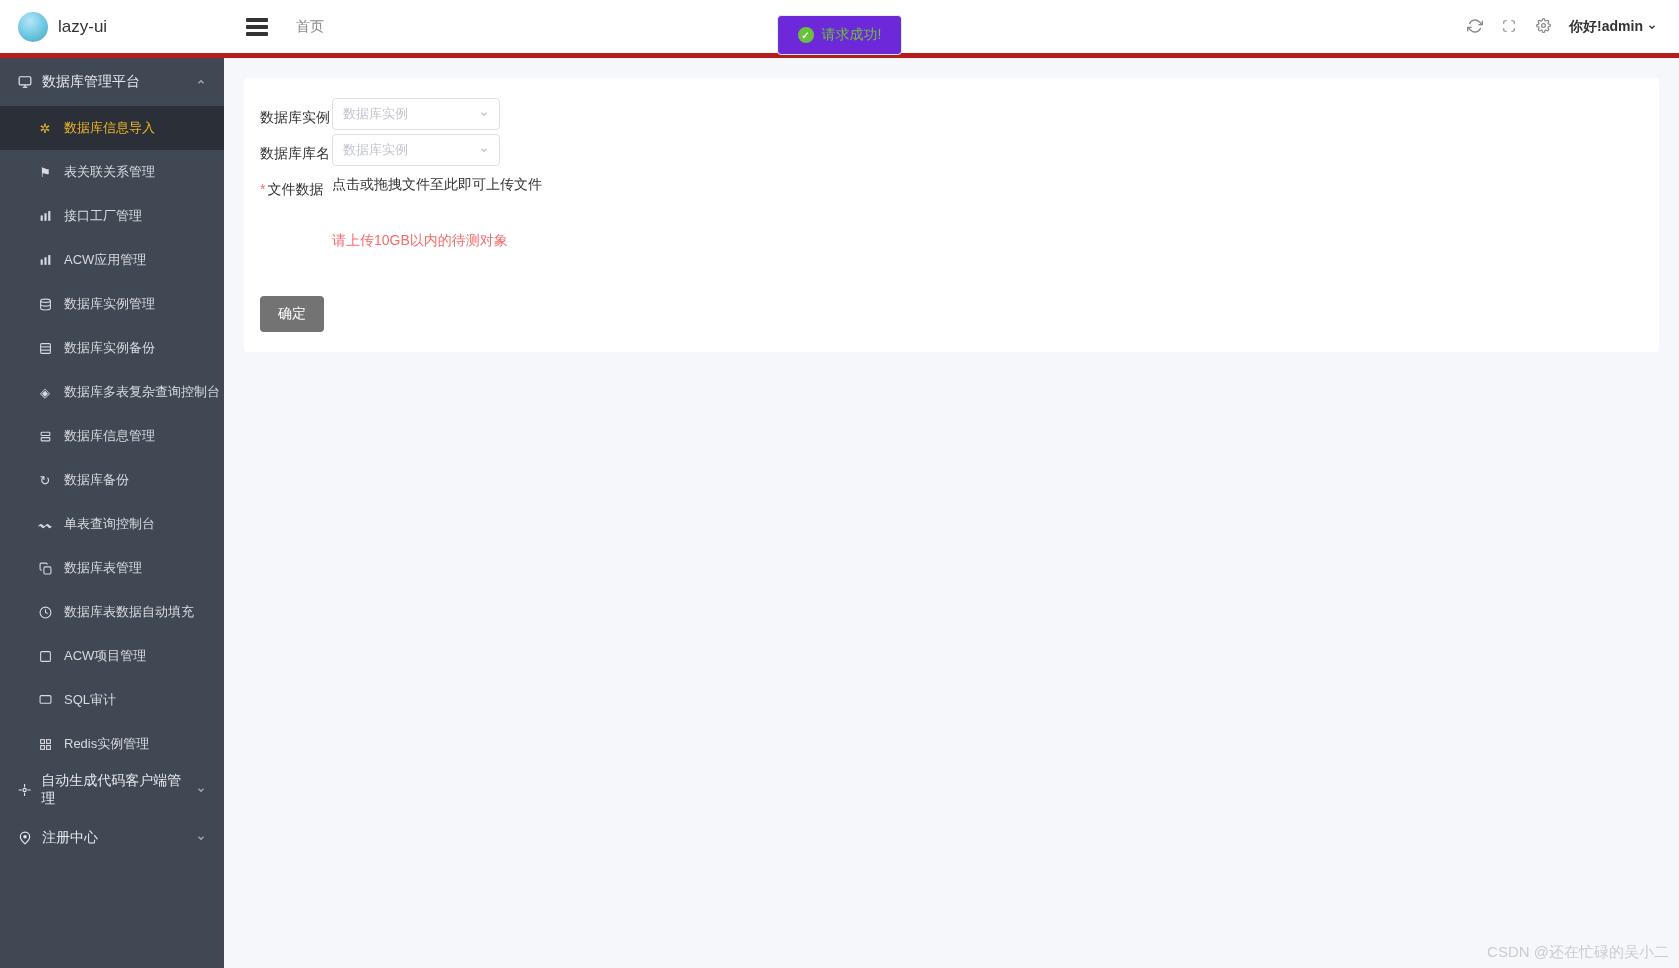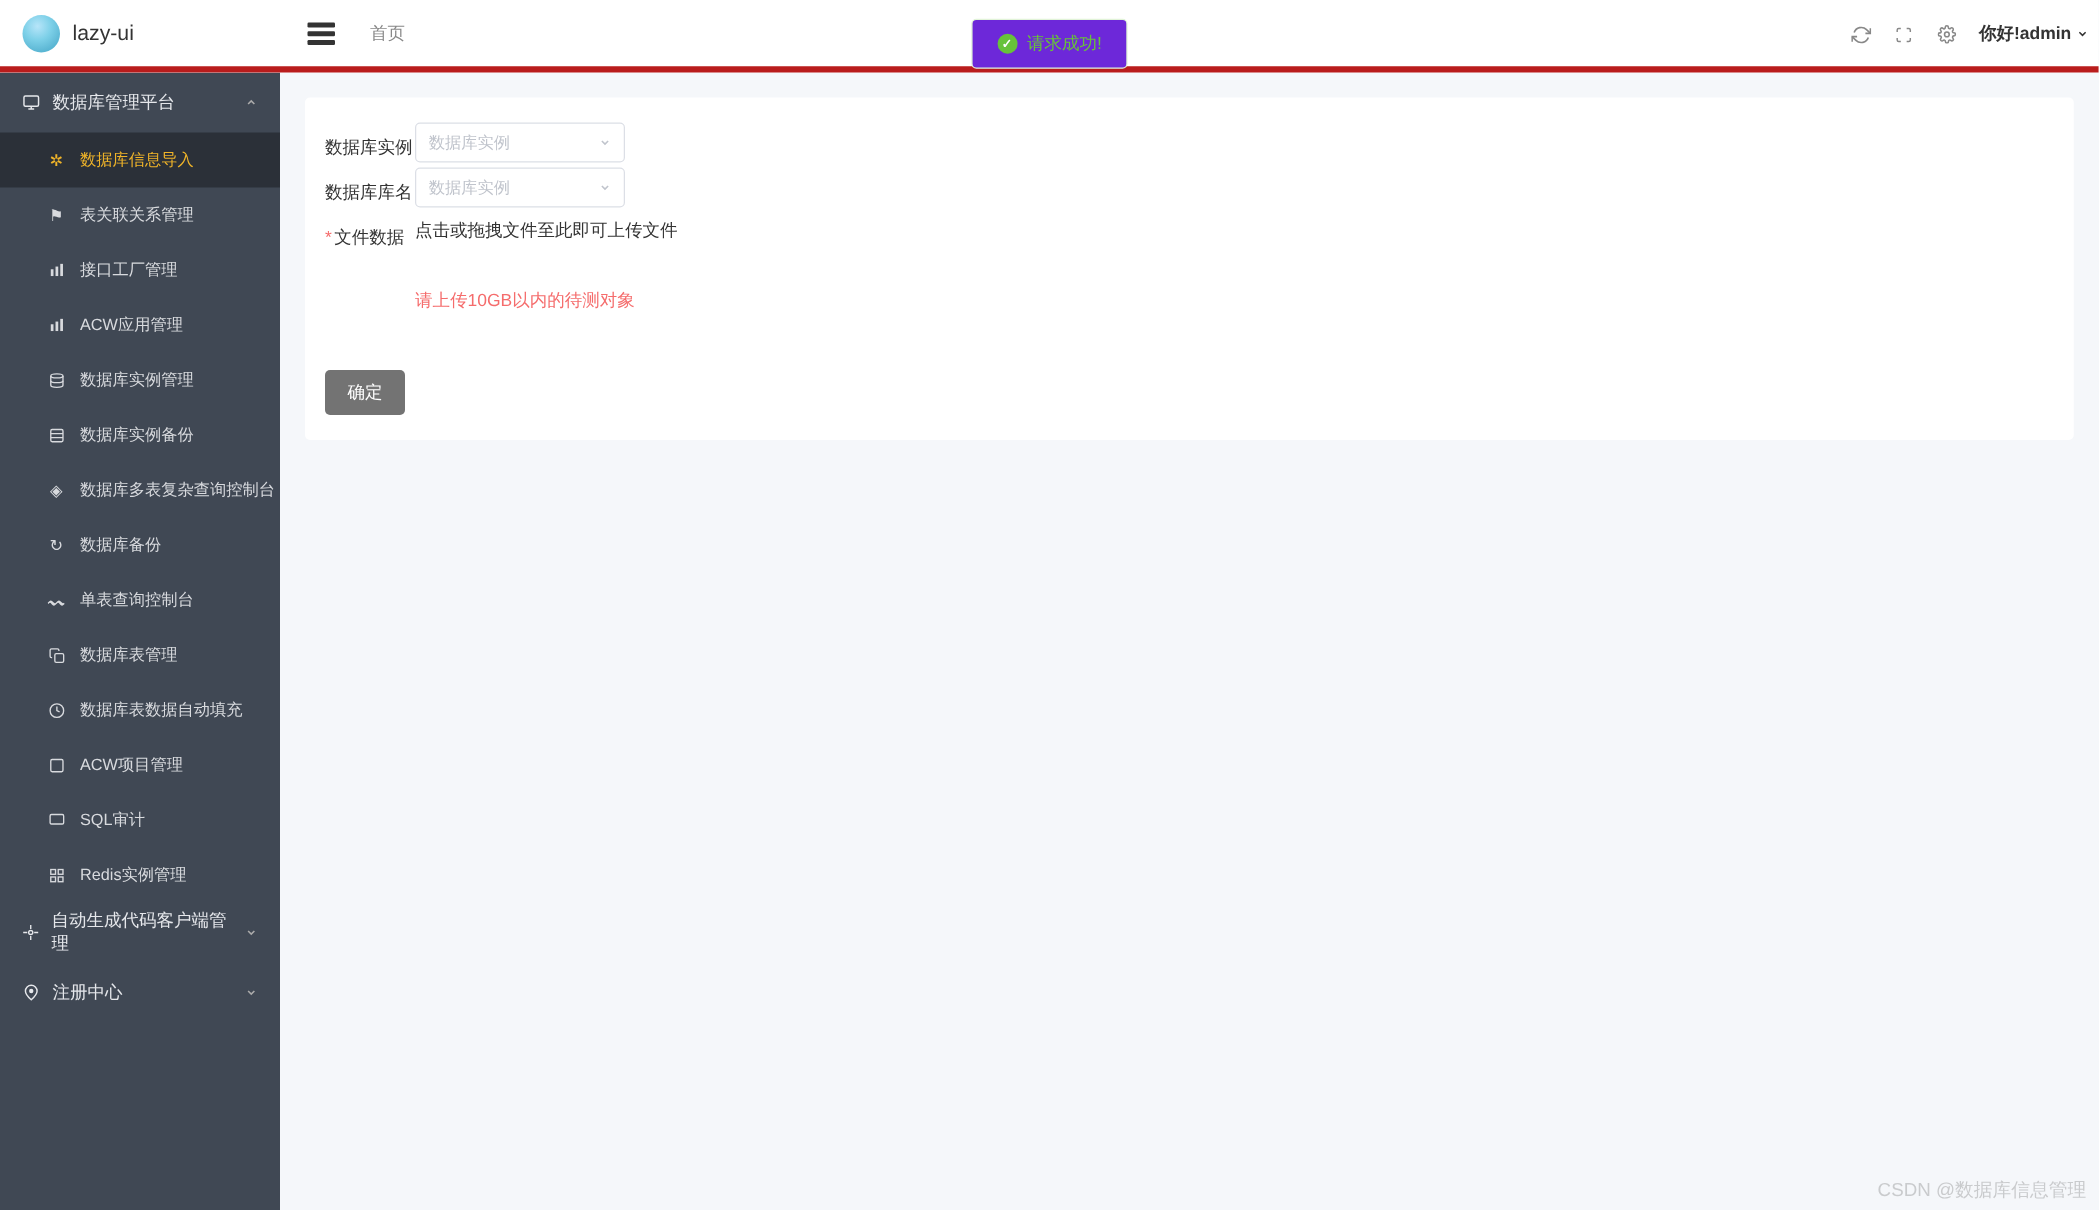--- a/index.html
+++ b/index.html
@@ -27,21 +27,21 @@
   position: relative;
 }
 .logo-text { font-size: 17px; font-weight: 500; color: #333; }
 .collapse-btn {
   margin-left: 22px;
   width: 22px;
   cursor: pointer;
 }
 .collapse-btn span { display: block; height: 4px; background: #333; margin: 3px 0; border-radius: 1px; }
 .breadcrumb { margin-left: 28px; color: #888; font-size: 14px; }
-.header-right { margin-left: auto; display: flex; align-items: flex-end; gap: 18px; padding-right: 8px; }
+.header-right { margin-left: auto; display: flex; align-items: flex-start; gap: 18px; padding-right: 22px; }
 .header-icon { width: 16px; height: 16px; color: #888; cursor: pointer; display: flex; align-items: center; justify-content: center; }
 .user-greet { font-size: 14px; font-weight: 600; display: flex; align-items: center; gap: 4px; cursor: pointer; }
 
 .toast {
   position: absolute;
   top: 15px;
   left: 50%;
   transform: translateX(-50%);
   background: #6d28d9;
   border: 1px solid #e1f3d8;
@@ -266,20 +266,29 @@
             <line x1="3" y1="15" x2="21" y2="15"></line>
           </svg>
       </span>
       <span>数据库实例备份</span>
     </div>
     <div class="menu-item">
       <span class="mi-icon">◈</span>
       <span>数据库多表复杂查询控制台</span>
     </div>
     <div class="menu-item">
+      <span class="mi-icon">
+        <svg width="13" height="13" viewBox="0 0 24 24" fill="none" stroke="currentColor" stroke-width="2">
+            <rect x="4" y="4" width="16" height="6" rx="1"></rect>
+            <rect x="4" y="14" width="16" height="6" rx="1"></rect>
+          </svg>
+      </span>
+      <span>数据库信息管理</span>
+    </div>
+    <div class="menu-item">
       <span class="mi-icon">↻</span>
       <span>数据库备份</span>
     </div>
     <div class="menu-item">
       <span class="mi-icon">〰</span>
       <span>单表查询控制台</span>
     </div>
     <div class="menu-item">
       <span class="mi-icon">
         <svg width="13" height="13" viewBox="0 0 24 24" fill="none" stroke="currentColor" stroke-width="2">
@@ -395,13 +404,13 @@
       </div>
 
       <div class="submit-row">
         <button class="btn-primary">确定</button>
       </div>
 
     </div>
   </div>
 </div>
 
-<div class="watermark">CSDN @数据库信息管理</div>
+<div class="watermark">CSDN @还在忙碌的吴小二</div>
 
 </body></html>

